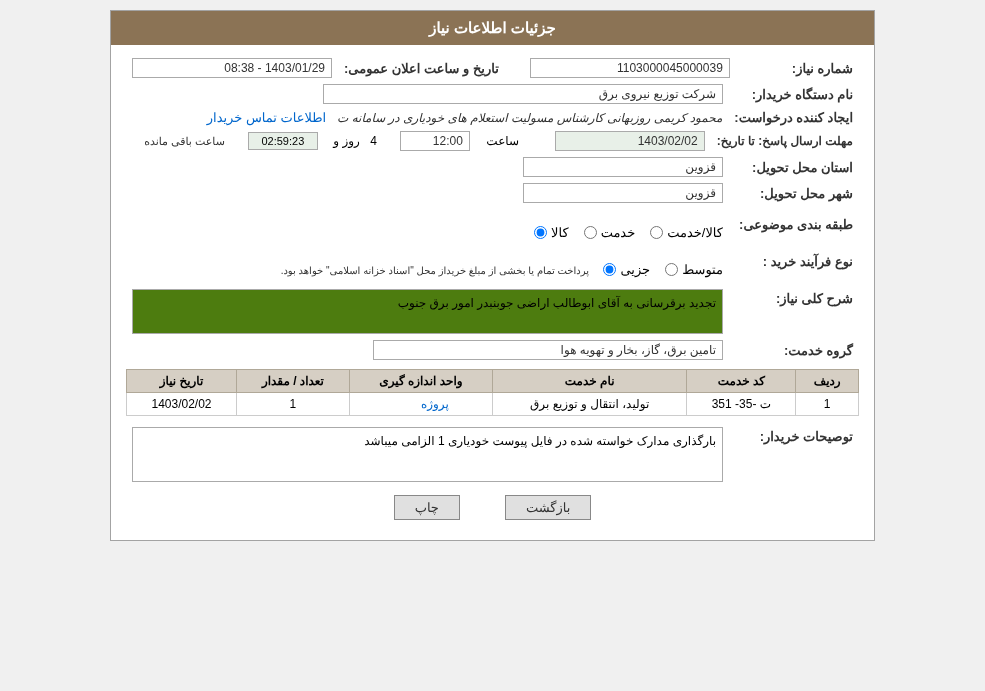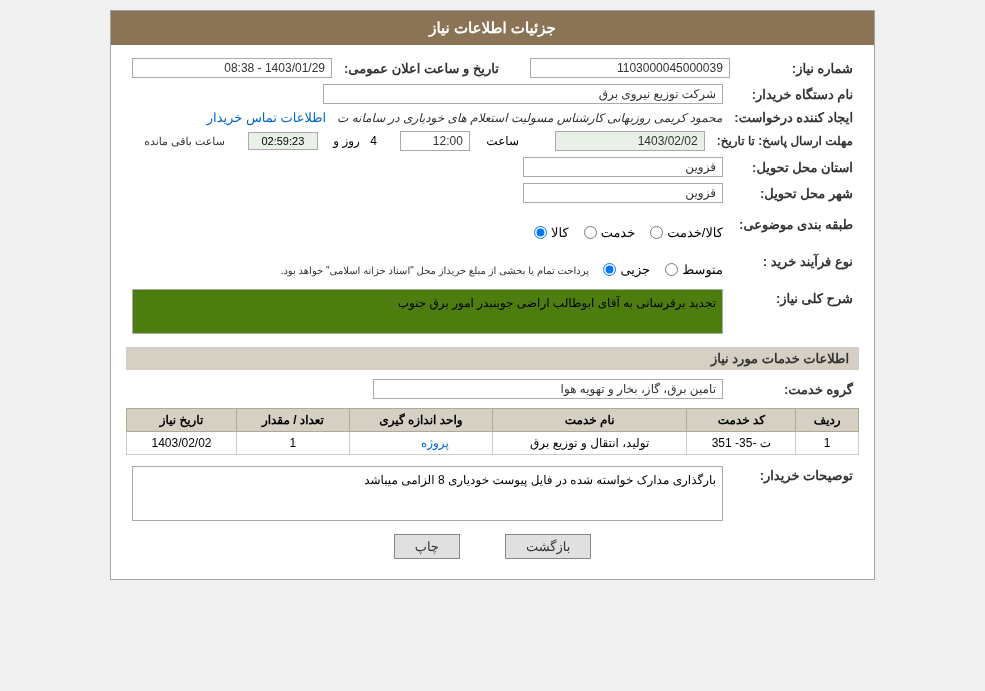--- a/index.html
+++ b/index.html
@@ -310,21 +310,20 @@
       <tbody>
           <tr>
         <td class="label-cell" style="vertical-align:top; padding-top:5px;">شرح کلی نیاز:</td>
         <td>
           <div style="border:1px solid #aaa; padding:6px; min-height:45px; background:#4d7c0f; font-size:12px; direction:rtl; text-align:right;">تجدید برقرسانی به آقای ابوطالب اراضی جوبنبدر امور برق جنوب</div>
         </td>
       </tr>
     </tbody>
       </table>
 
-    <div class="section-title" style="margin-top:10px;">اطلاعات خدمات مورد نیاز</div>
 
     <table class="form-table service-info-row">
       <tbody>
           <tr>
         <td class="label-cell">گروه خدمت:</td>
         <td>
           <input class="input-field" style="width: 350px;" type="text" readonly="" value="تامین برق، گاز، بخار و تهویه هوا">
         </td>
       </tr>
     </tbody>
@@ -351,21 +350,21 @@
             <td>1403/02/02</td>
           </tr>
         </tbody>
     </table>
 
     <table class="form-table" style="margin-top:8px;">
       <tbody>
           <tr>
         <td class="label-cell" style="vertical-align:top; padding-top:5px;">توصیحات خریدار:</td>
         <td>
-          <div style="border:1px solid #aaa; padding:6px; min-height:55px; background:#fff; font-size:12px; direction:rtl; text-align:right;">بارگذاری مدارک خواسته شده در فایل پیوست خودیاری 8 الزامی میباشد</div>
+          <div style="border:1px solid #aaa; padding:6px; min-height:55px; background:#fff; font-size:12px; direction:rtl; text-align:right;">بارگذاری مدارک خواسته شده در فایل پیوست خودیاری 1 الزامی میباشد</div>
         </td>
       </tr>
     </tbody>
       </table>
 
     <div class="buttons-row">
       <button class="btn btn-back">بازگشت</button>
       <button class="btn btn-print">چاپ</button>
     </div>
 

